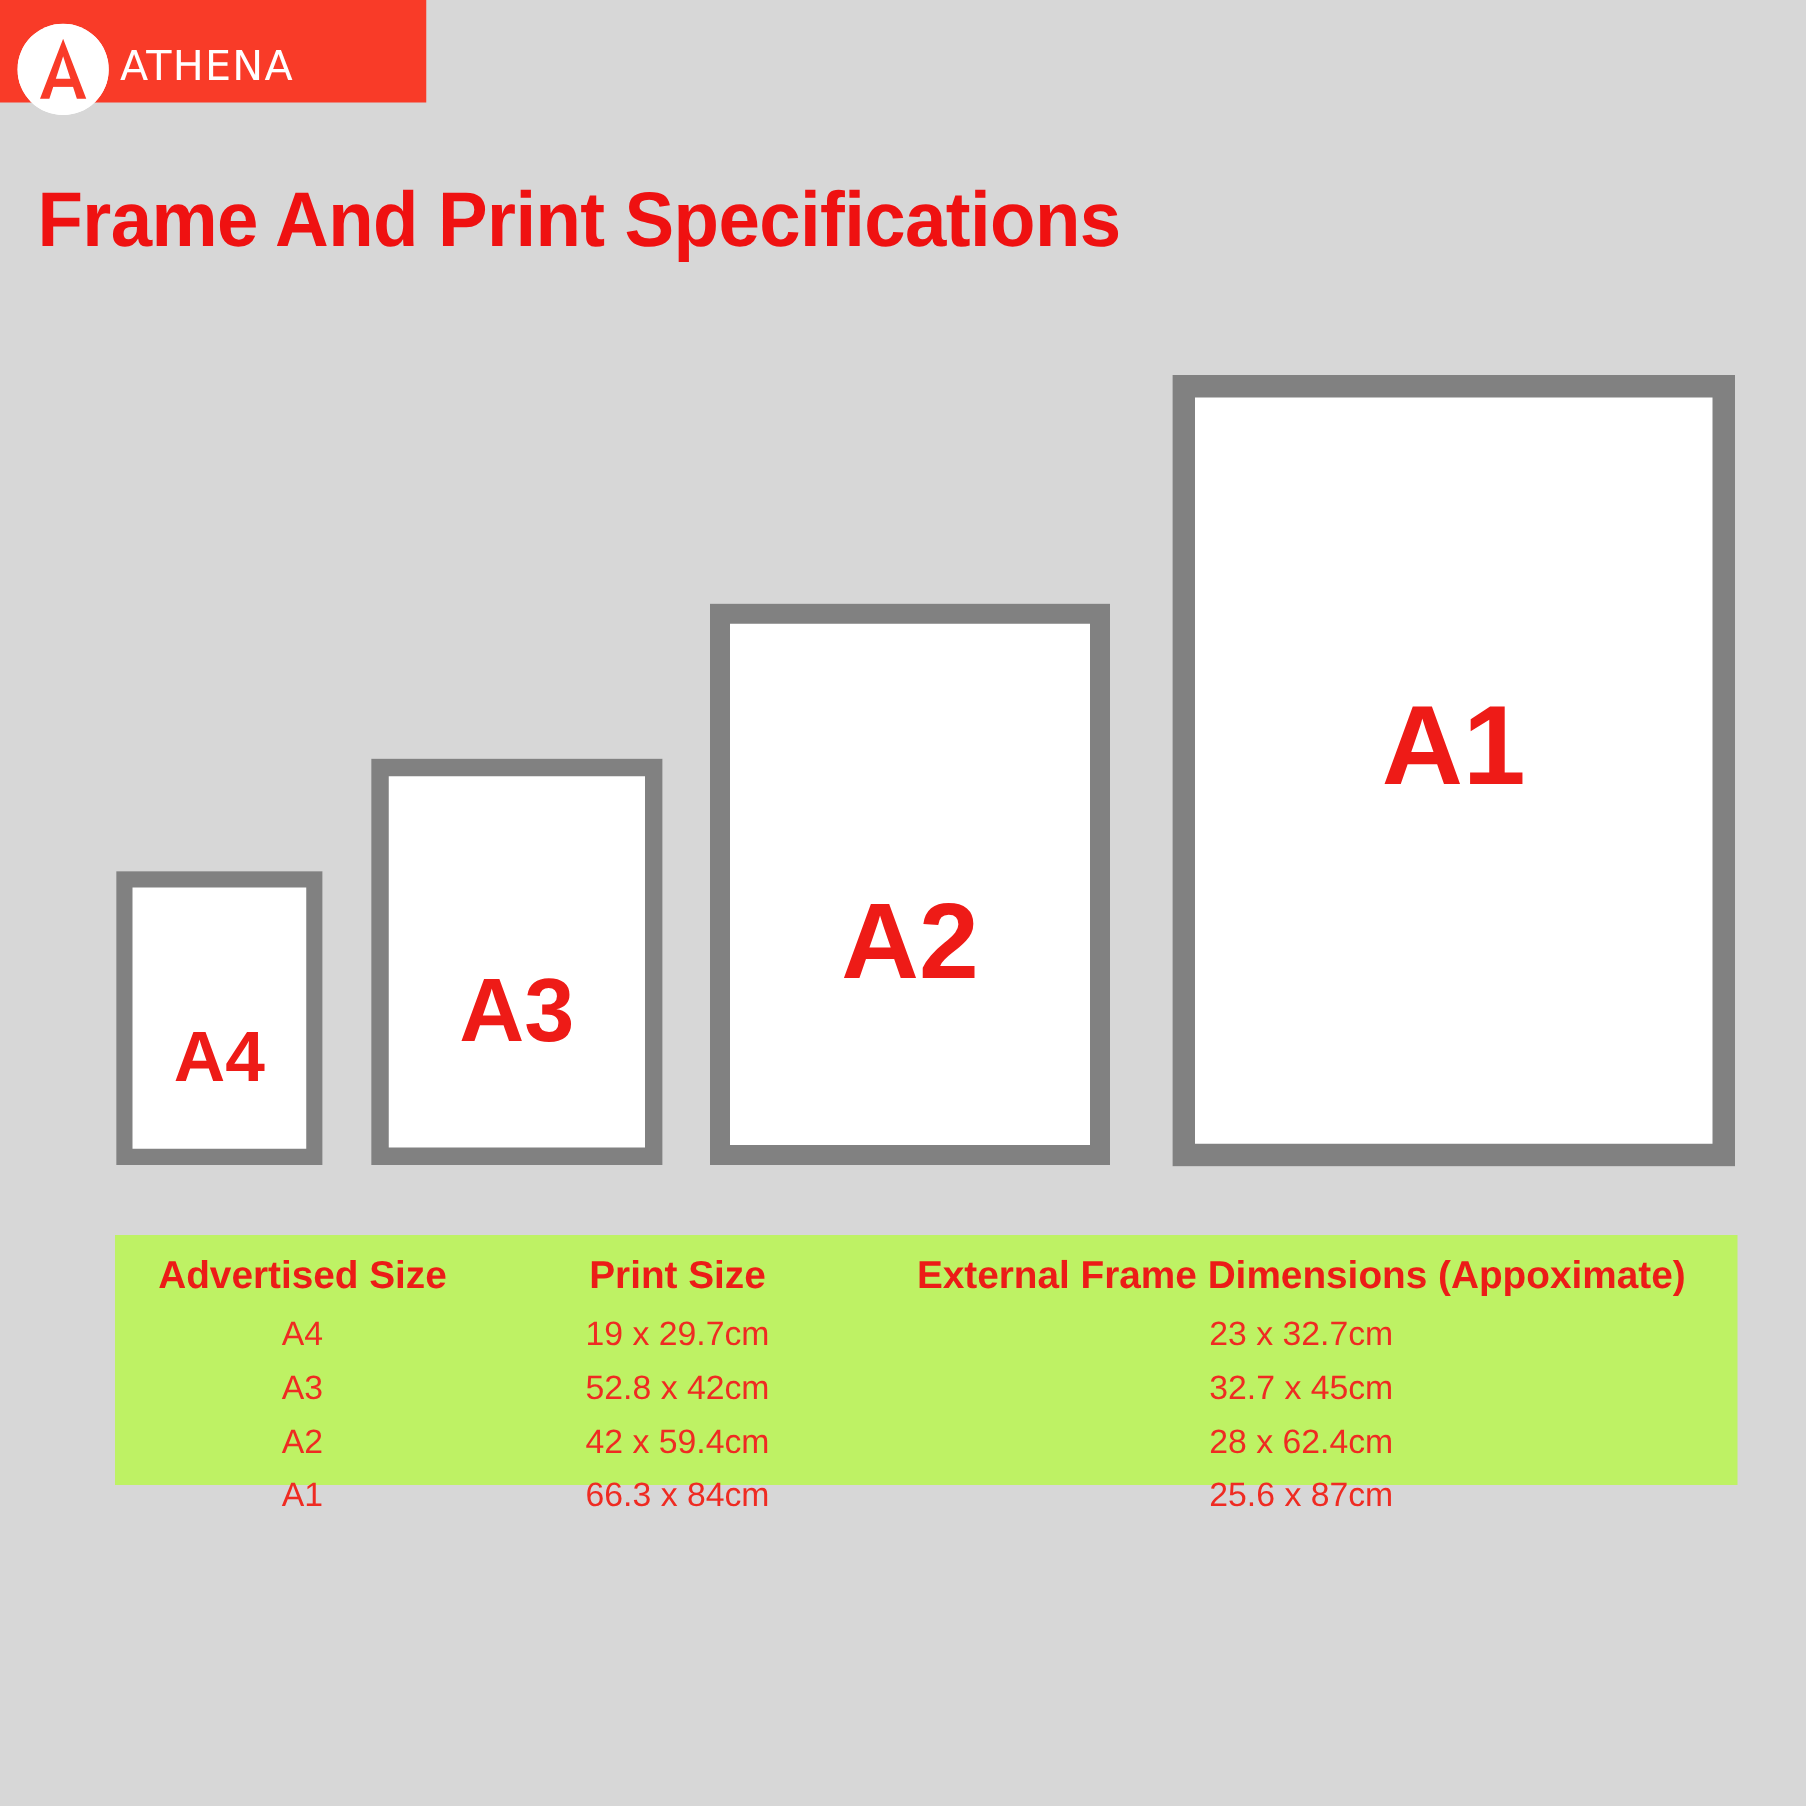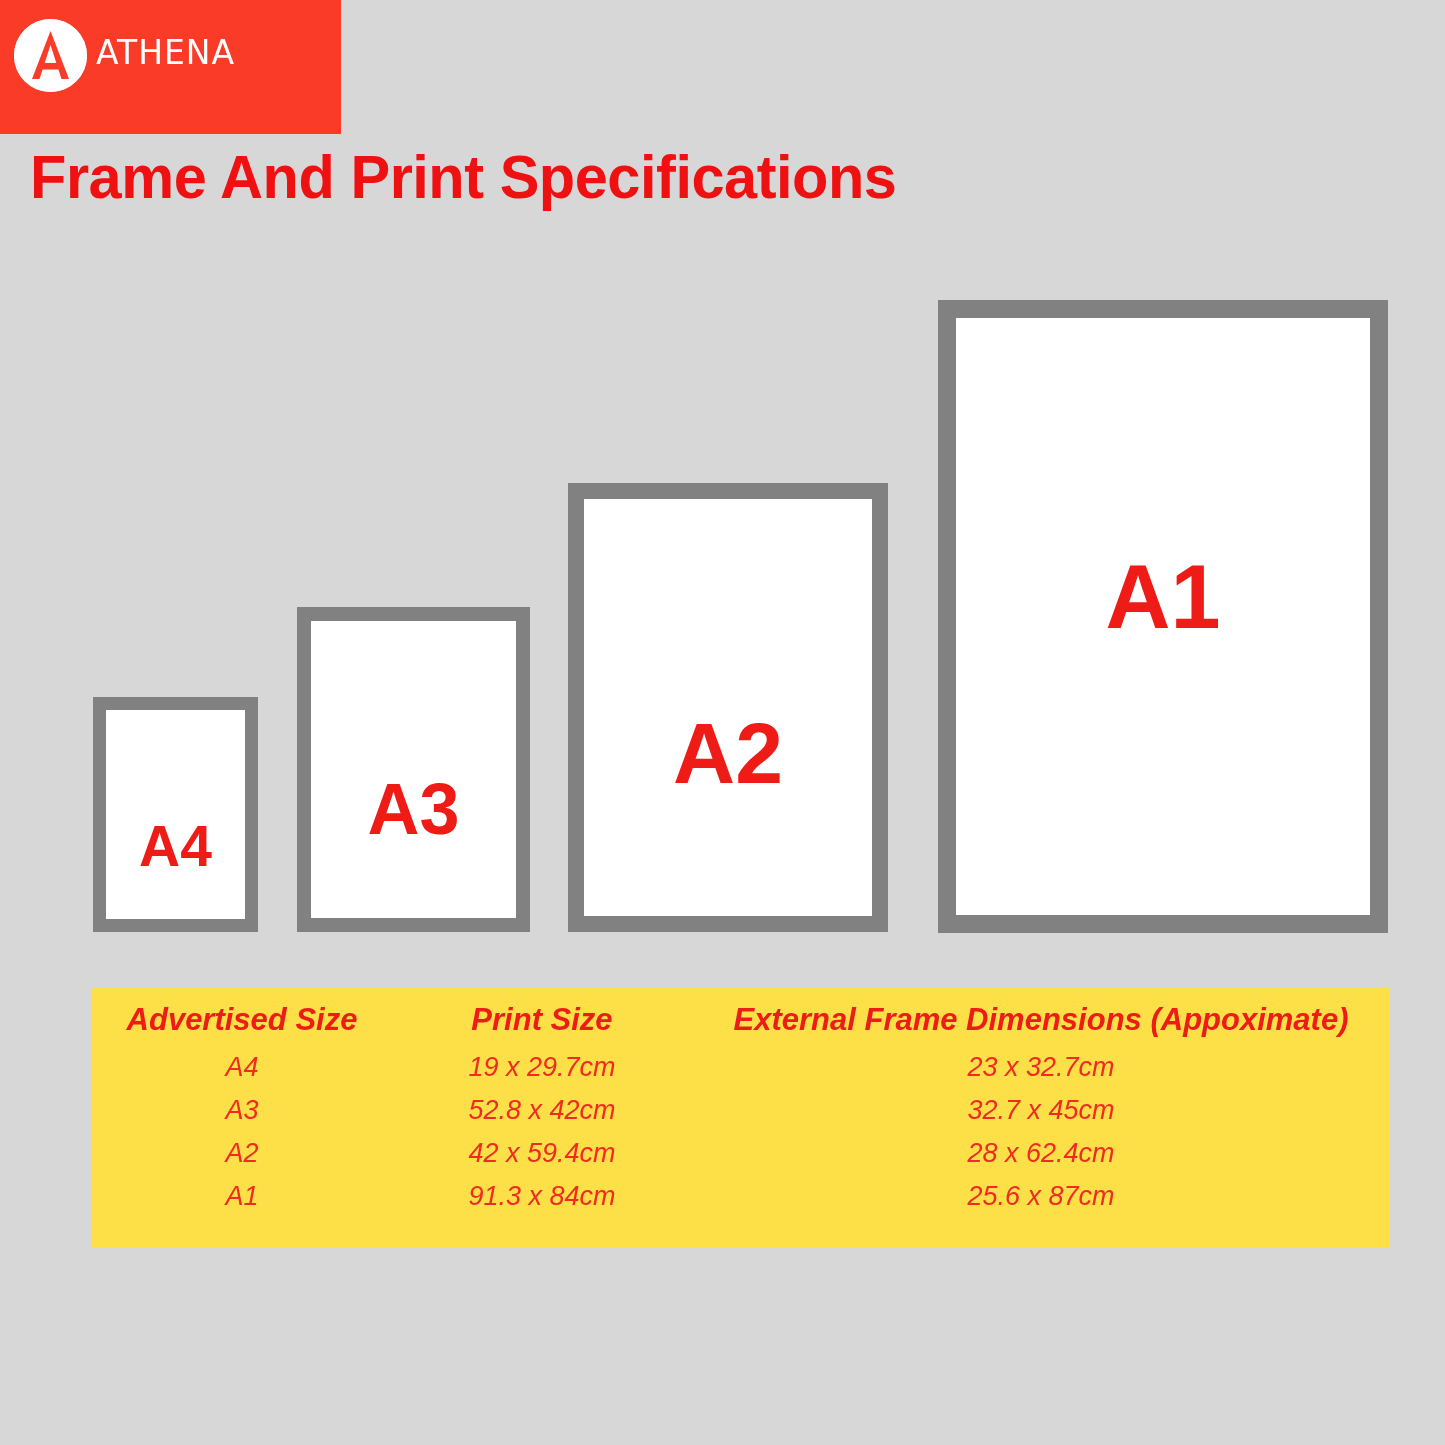--- a/index.html
+++ b/index.html
@@ -14,21 +14,21 @@
     overflow: hidden;
     position: relative;
   }
 
   
   #brand-banner {
     position: absolute;
     left: 0;
     top: 0;
     width: 341px;
-    height: 134px;
+    height: 82px;
     background: #f93b28;
     display: flex;
     align-items: center;
   }
   #brand-logo-mark {
     position: absolute;
     left: 14px;
     top: 19px;
     width: 73px;
     height: 73px;
@@ -101,23 +101,22 @@
   #frame-a3 .frame-label { font-size: 72px; margin-top: 78px; }
   #frame-a2 .frame-label { font-size: 86px; margin-top: 90px; }
   #frame-a1 .frame-label { font-size: 90px; margin-top: -40px; }
 
   
   #spec-table-panel {
     position: absolute;
     left: 92px;
     top: 988px;
     width: 1298px;
-    height: 260px;
-    background: #fde047;
-    font-style: italic;
+    height: 200px;
+    background: #bef264;
   }
   #spec-table {
     width: 100%;
     border-collapse: collapse;
     table-layout: fixed;
   }
   #spec-table th {
     color: #ec1c17;
     font-size: 31px;
     font-weight: bold;
@@ -196,18 +195,18 @@
         <td>52.8 x 42cm</td>
         <td>32.7 x 45cm</td>
       </tr>
       <tr>
         <td>A2</td>
         <td>42 x 59.4cm</td>
         <td>28 x 62.4cm</td>
       </tr>
       <tr>
         <td>A1</td>
-        <td>91.3 x 84cm</td>
+        <td>66.3 x 84cm</td>
         <td>25.6 x 87cm</td>
       </tr>
     </tbody>
   </table>
 </div>
 
 </body></html>

